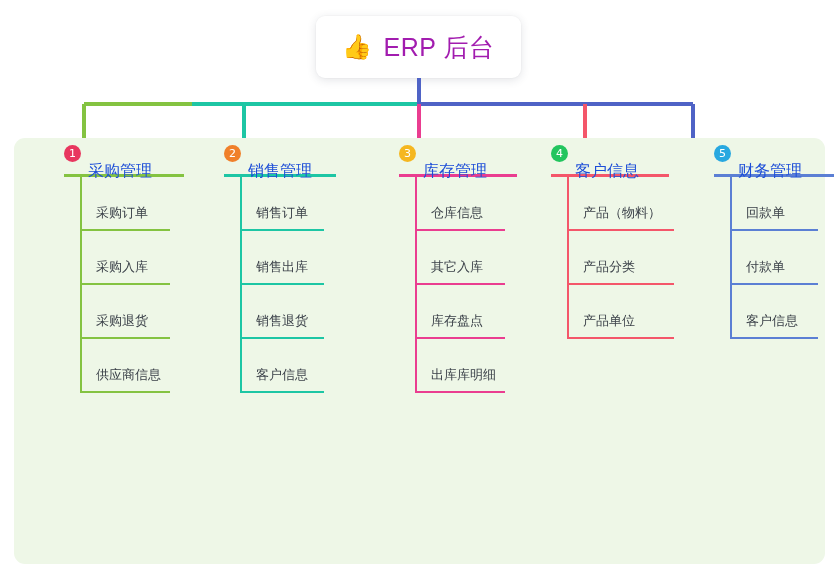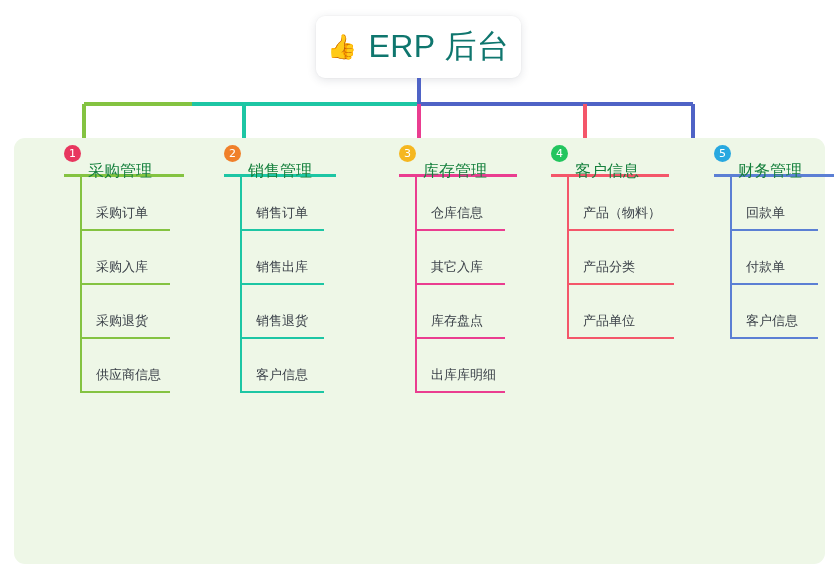--- a/index.html
+++ b/index.html
@@ -21,22 +21,22 @@
     box-shadow:0 2px 10px rgba(40,50,70,.13), 0 0 0 1px rgba(0,0,0,.015);
     display:flex;align-items:center;justify-content:center;
     box-sizing:border-box;
   }
   .root-inner{display:flex;align-items:center;gap:11px;}
   .thumb-icon{
     font-size:24px;line-height:1;display:block;
     filter:saturate(1.1);
   }
   .root-title{
-    font-size:32px;
-    color:#0f766e;
+    font-size:25px;
+    color:#a21caf;
     letter-spacing:.5px;
     white-space:nowrap;
   }
 
   
   .conn{position:absolute;}
   
   .trunk{
     left:417px;top:78px;width:4px;height:26px;
     background:#4f63c6;
@@ -71,21 +71,21 @@
     height:30px;
   }
   .badge{
     width:17px;height:17px;border-radius:50%;
     display:flex;align-items:center;justify-content:center;
     color:#ffffff;font-size:11px;line-height:1;
     font-family:"DejaVu Sans",sans-serif;
     flex:0 0 auto;
   }
   .col-title{
-    font-size:16px;color:#15803d;white-space:nowrap;margin-top:36px;
+    font-size:16px;color:#1d4ed8;white-space:nowrap;margin-top:36px;
   }
   .head-rule{
     height:3px;margin-top:6px;
   }
   .branch{
     position:relative;
     margin-left:40px;
     border-left-style:solid;
     border-left-width:2px;
   }

